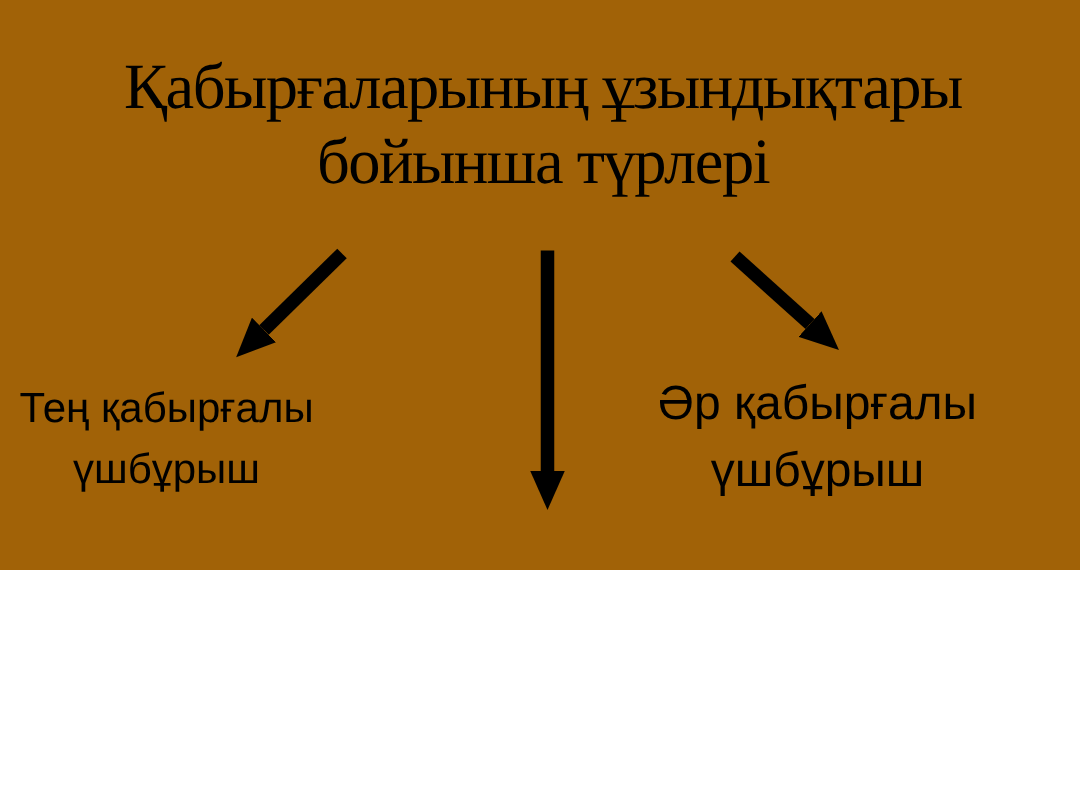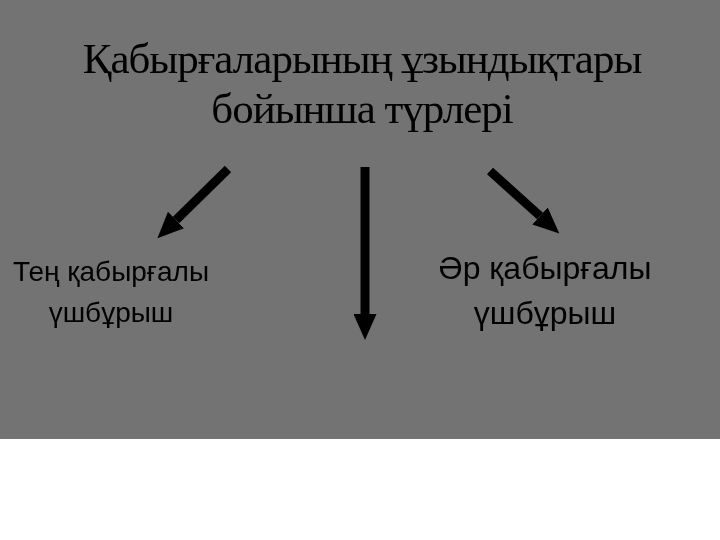--- a/index.html
+++ b/index.html
@@ -3,22 +3,22 @@
 <meta charset="utf-8">
 <style>
   html, body {
     margin: 0;
     padding: 0;
     background: #ffffff;
   }
   .slide {
     position: relative;
     width: 720px;
-    height: 439px;
-    background: #737373;
+    height: 380px;
+    background: #a16207;
     overflow: hidden;
     font-family: "Liberation Sans", sans-serif;
     color: #000000;
   }
   .title {
     position: absolute;
     top: 34px;
     left: 40px;
     width: 644px;
     text-align: center;

